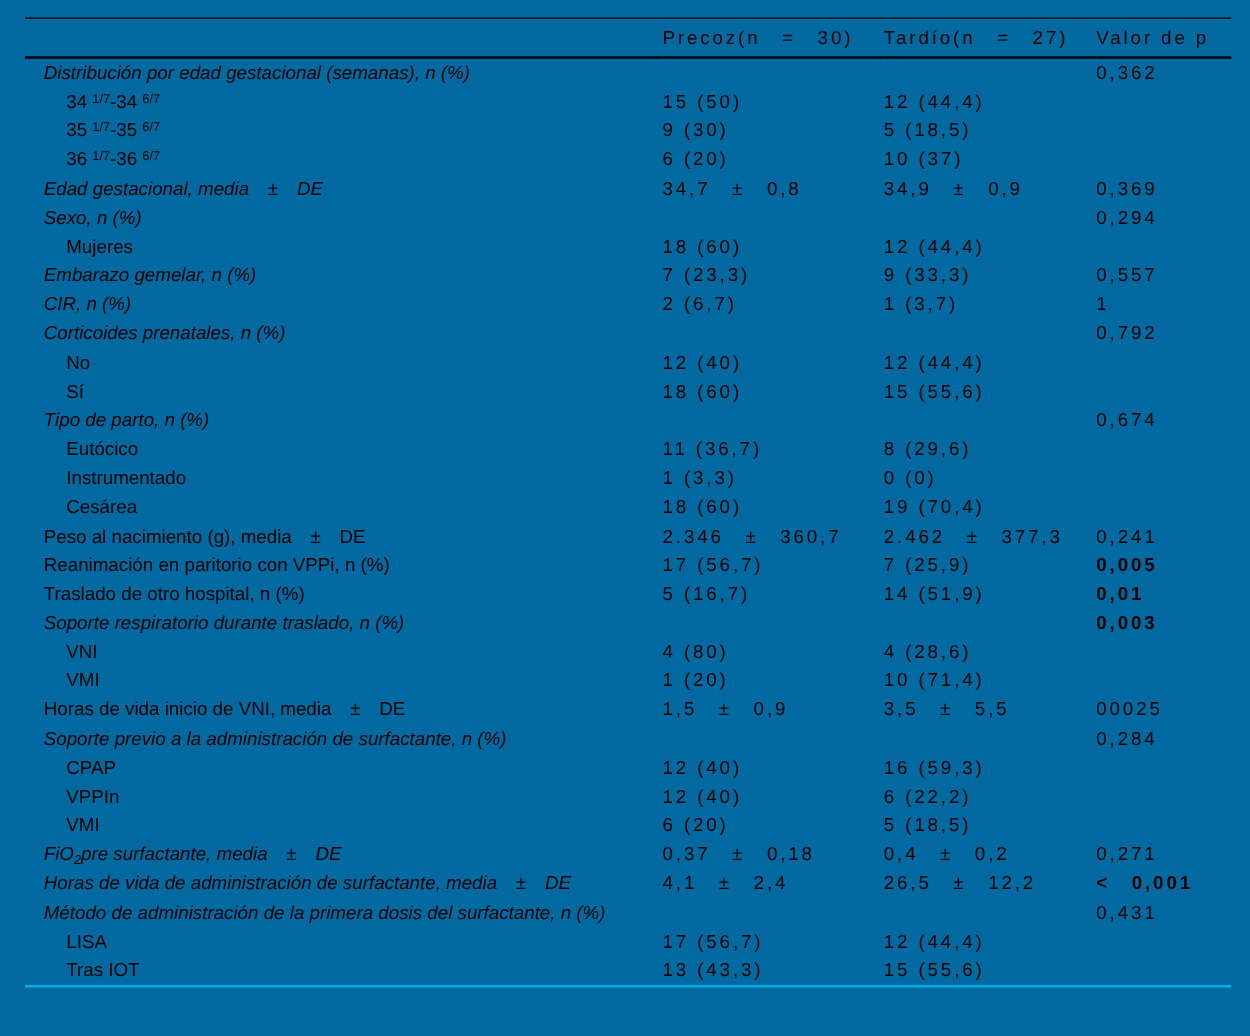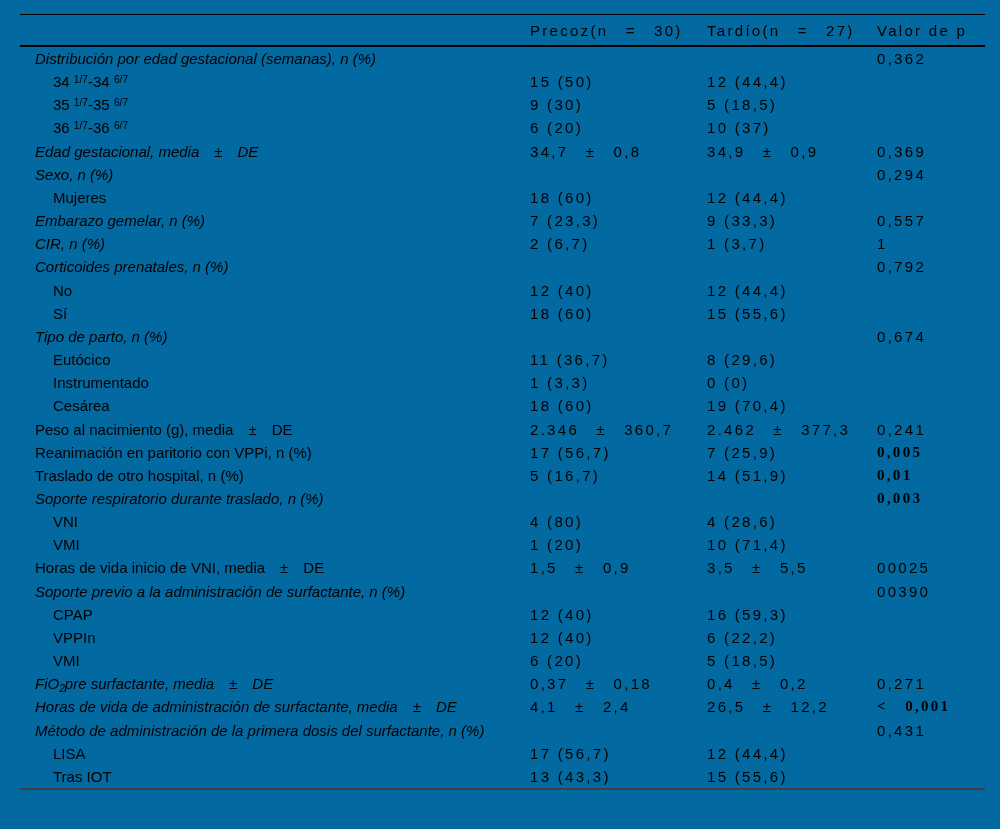--- a/index.html
+++ b/index.html
@@ -41,28 +41,28 @@
   thead th.num { letter-spacing: 2.3px; }
 
   tbody td {
     padding: 0;
     line-height: 23.15px;
     height: 23.15px;
     vertical-align: middle;
     white-space: nowrap;
     overflow: visible;
   }
-  tbody tr:last-child td { border-bottom: 2px solid #404040; }
+  tbody tr:last-child td { border-bottom: 2px solid #0ea5e9; }
 
   td.label-cell { padding-left: 15px; margin-top: 24px; }
   td.label-cell.indent { padding-left: 33px; }
   td.num { letter-spacing: 2.3px; }
 
   .italic { font-style: italic; }
-  .bold { font-weight: bold; font-family: Liberation Serif, serif; }
+  .bold { font-weight: bold; }
 
   sup, sub {
     font-size: 68%;
     letter-spacing: 0;
     line-height: 0;
     position: relative;
     vertical-align: baseline;
   }
   sup { top: -0.45em; }
   sub { top: 0.28em; }
@@ -222,21 +222,21 @@
         <tr>
           <td class="label-cell">Horas de vida inicio de VNI, media ± DE</td>
           <td class="num">1,5 ± 0,9</td>
           <td class="num">3,5 ± 5,5</td>
           <td class="num">00025</td>
         </tr>
         <tr>
           <td class="label-cell italic">Soporte previo a la administración de surfactante, n (%)</td>
           <td class="num"></td>
           <td class="num"></td>
-          <td class="num">00390</td>
+          <td class="num">0,284</td>
         </tr>
         <tr>
           <td class="label-cell indent">CPAP</td>
           <td class="num">12 (40)</td>
           <td class="num">16 (59,3)</td>
           <td class="num"></td>
         </tr>
         <tr>
           <td class="label-cell indent">VPPIn</td>
           <td class="num">12 (40)</td>

